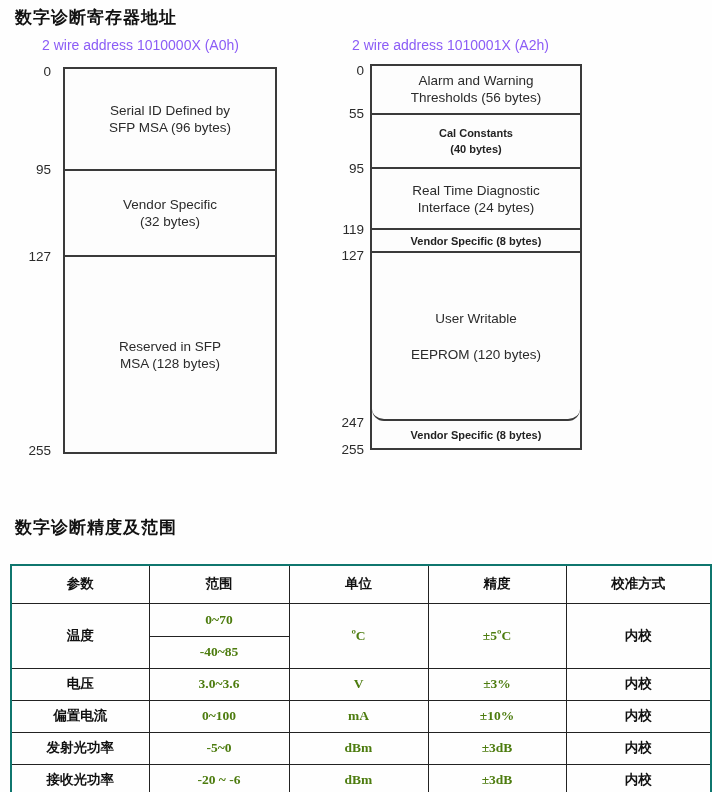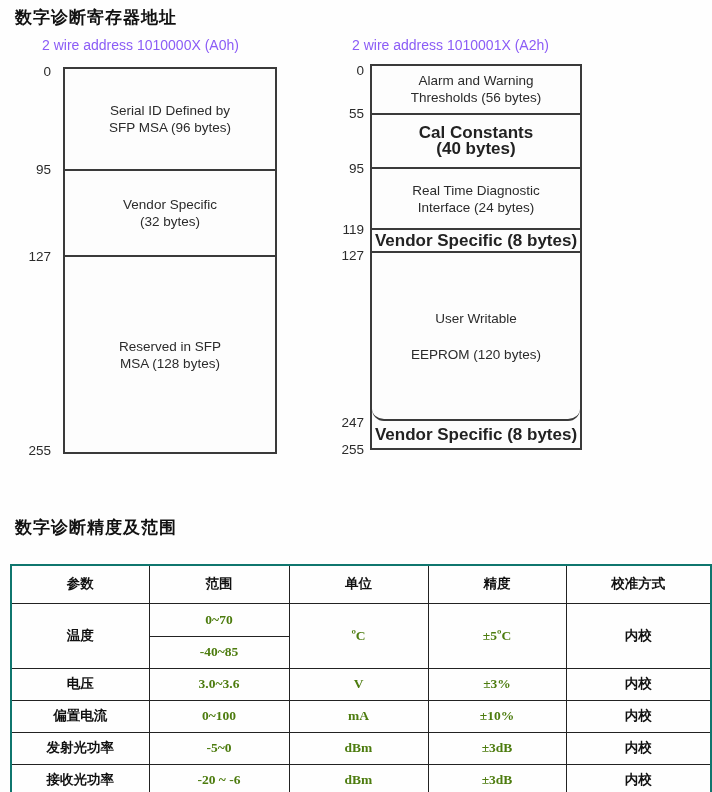--- a/index.html
+++ b/index.html
@@ -41,21 +41,21 @@
     align-items: center;
     text-align: center;
     font-size: 13.5px;
     line-height: 17px;
     color: #2b2b2b;
     border-bottom: 2px solid #3a3a3a;
   }
   .mem-block.last { border-bottom: none; }
   .mem-block.bold-small {
     font-weight: bold;
-    font-size: 17px;
+    font-size: 11px;
     line-height: 16px;
     color: #222;
   }
   .mem-block.gap2 span + span { margin-top: 0; }
   .mem-block.spread span + span { margin-top: 19px; }
   .addr {
     position: absolute;
     font-size: 13.5px;
     color: #2b2b2b;
     text-align: right;

